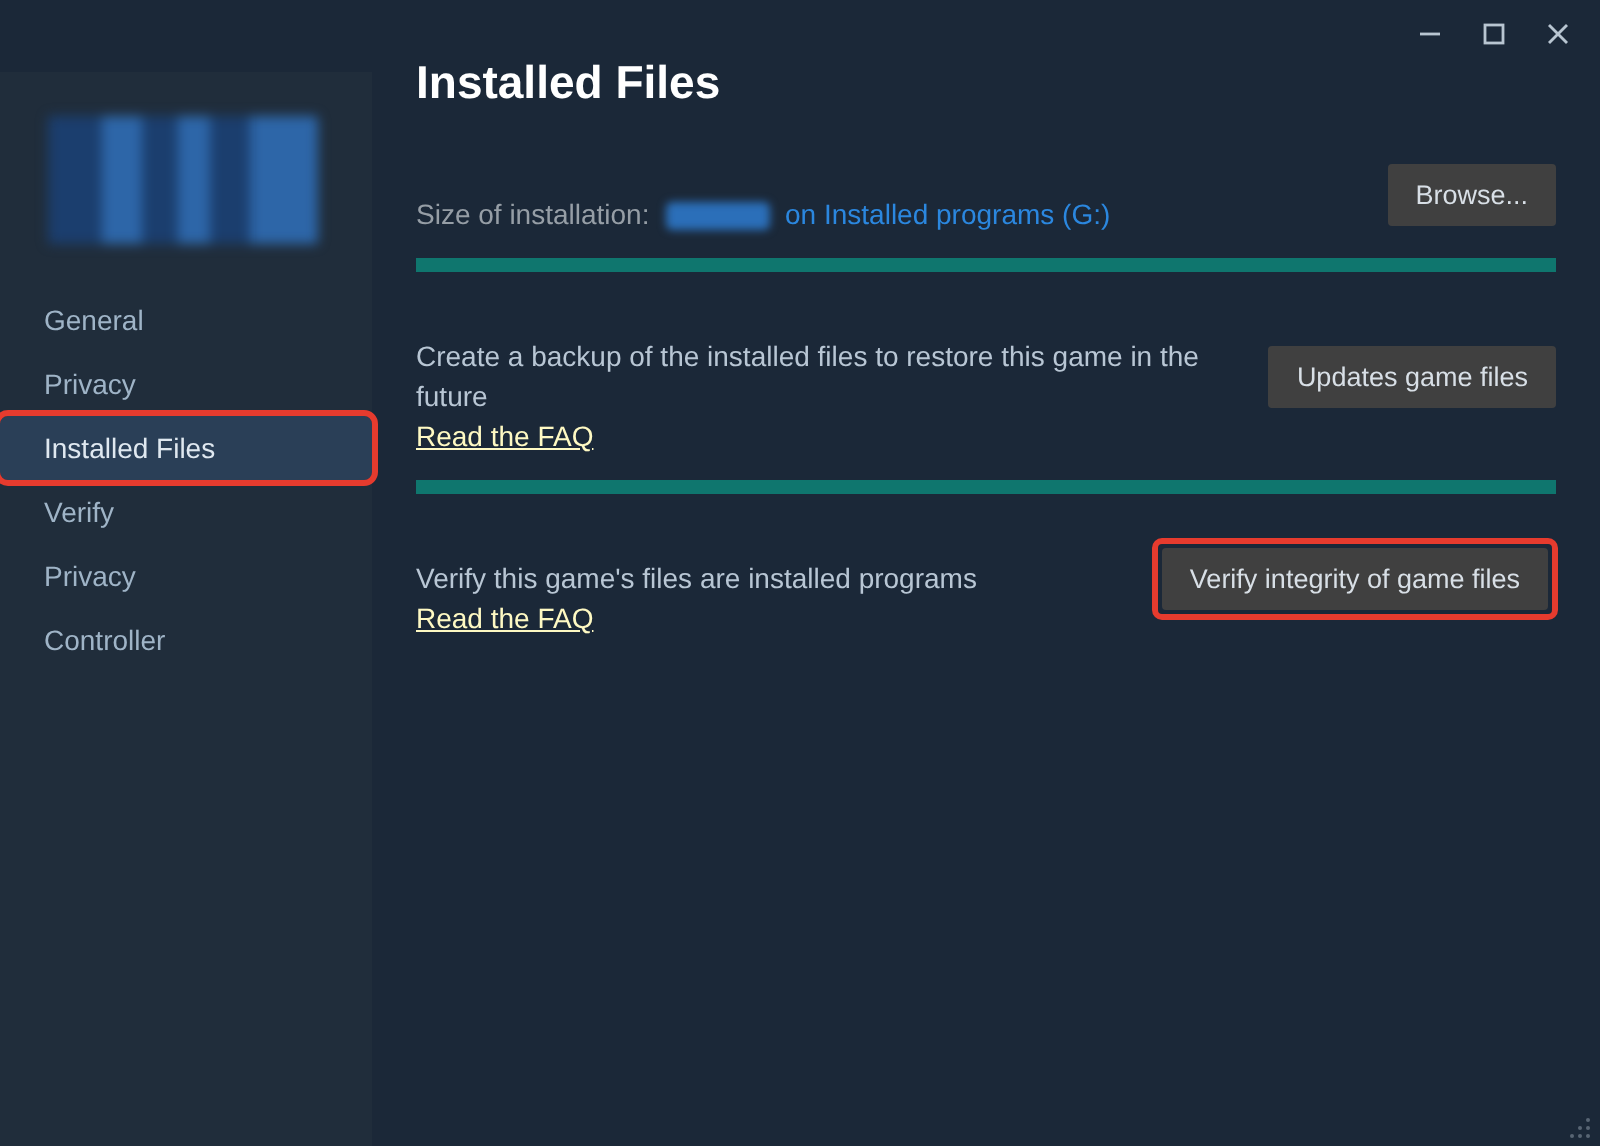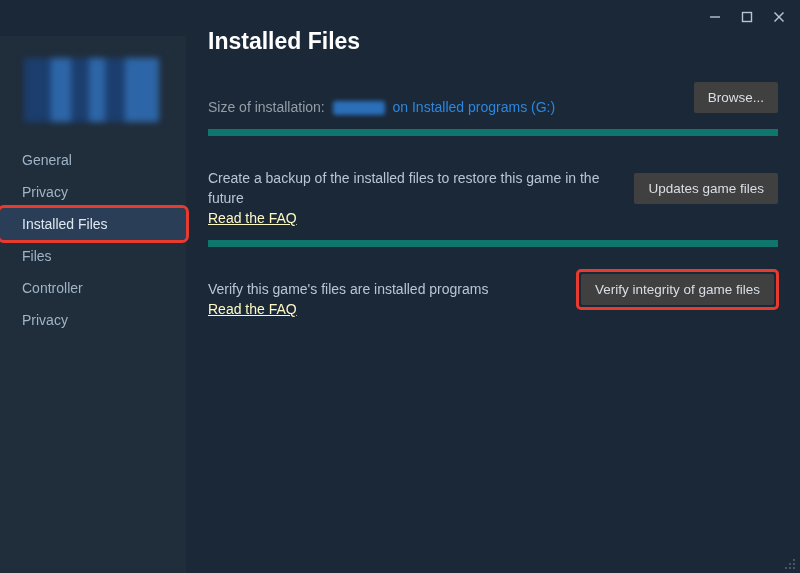--- a/index.html
+++ b/index.html
@@ -127,23 +127,23 @@
     </div>
   </div>
 
   <div class="body">
     <aside class="sidebar">
       <div class="game-logo"></div>
       <nav class="nav">
         <div class="nav-item">General</div>
         <div class="nav-item">Privacy</div>
         <div class="nav-item active highlight-red">Installed Files</div>
-        <div class="nav-item">Files</div>
+        <div class="nav-item">Verify</div>
+        <div class="nav-item">Privacy</div>
         <div class="nav-item">Controller</div>
-        <div class="nav-item">Privacy</div>
       </nav>
     </aside>
 
     <main class="main">
       <h1 class="page-title">Installed Files</h1>
 
       <div class="row">
         <div class="row-text install-line">
           <span>Size of installation:</span>
           <span class="blur-chip"></span>

